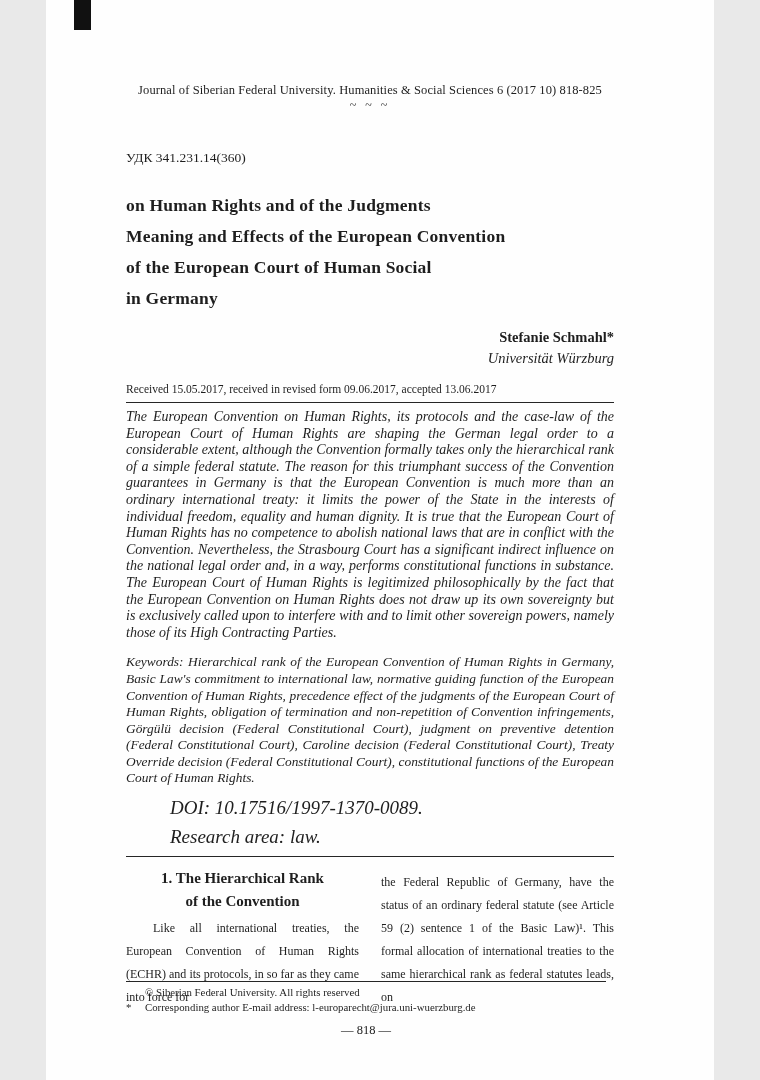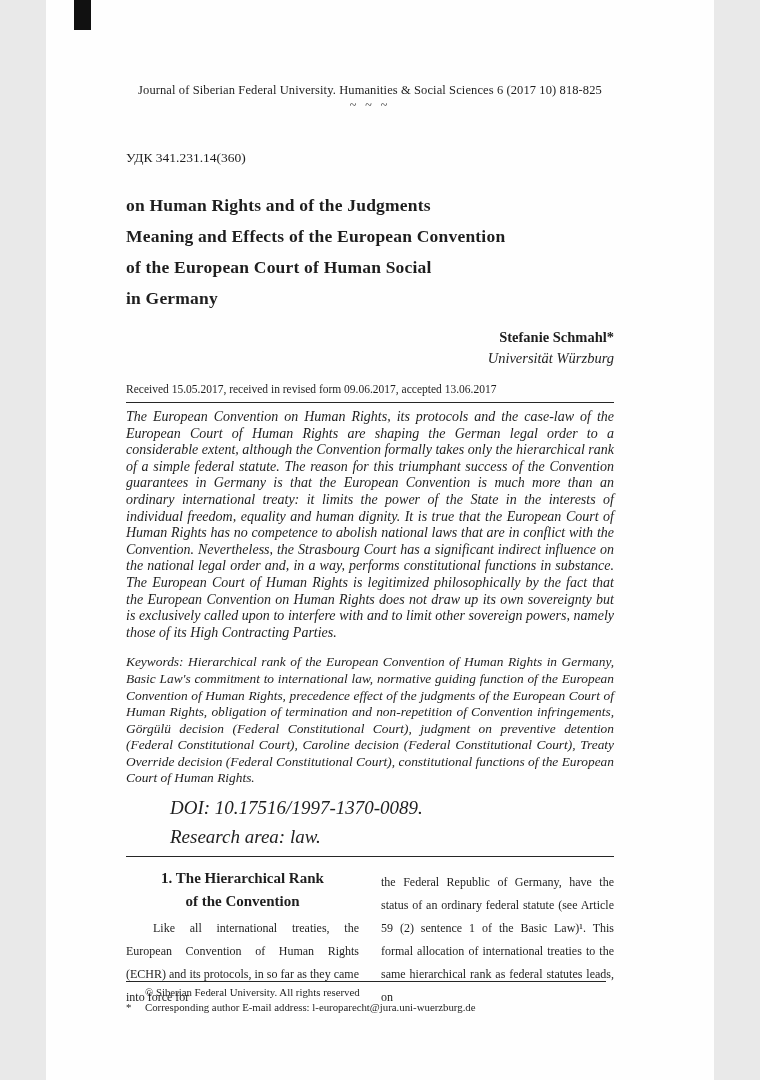--- a/index.html
+++ b/index.html
@@ -209,15 +209,16 @@
 
   </div>
 
   <div class="footer">
     <hr class="rule-thin">
     <div class="footer-note copyright-line">© Siberian Federal University. All rights reserved</div>
     <div class="footer-note correspondence-line">
       <span class="asterisk-marker">*</span>
       <span>Corresponding author E-mail address: l-europarecht@jura.uni-wuerzburg.de</span>
     </div>
+    <div class="page-number">— 818 —</div>
   </div>
 
 </div>
 
 </body></html>

